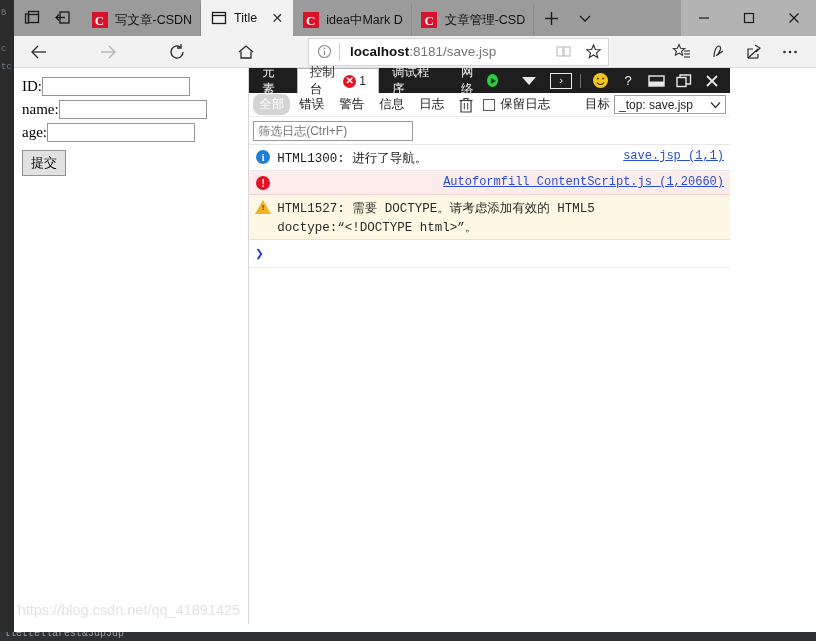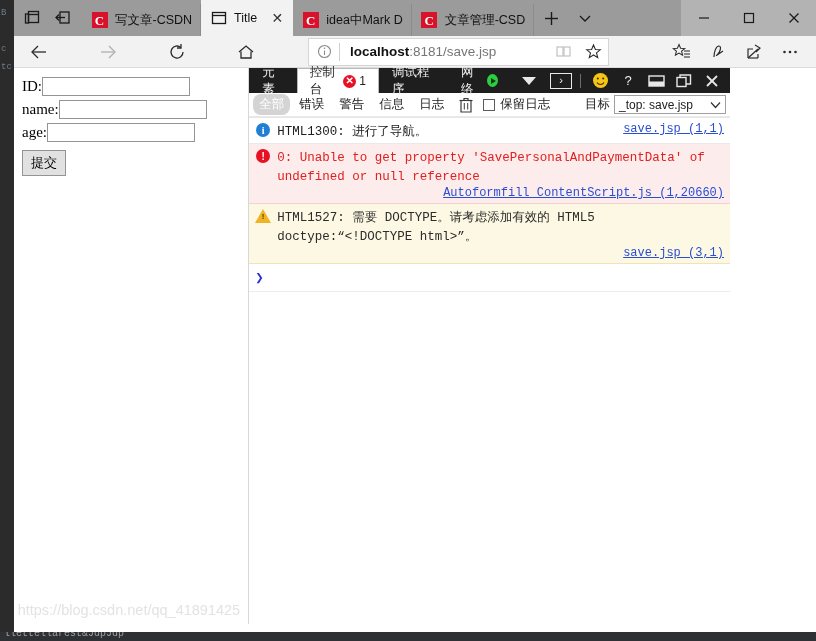--- a/index.html
+++ b/index.html
@@ -727,50 +727,51 @@
               <span>_top: save.jsp</span>
               <span class="chev">
                 <svg width="11" height="8" viewBox="0 0 11 8">
                     <polyline points="1,1.5 5.5,6.5 10,1.5" fill="none" stroke="#333" stroke-width="1.2"></polyline>
                   </svg>
               </span>
             </div>
           </div>
         </div>
 
+        <div class="dt-searchbar">
+          <input class="dt-search-input" type="text" placeholder="筛选日志(Ctrl+F)" style="">
+        </div>
 
         <div class="console-list">
 
           <div class="log-row info">
             <span class="log-ic">
                 <span class="ic-info">i</span>
               </span>
             <span class="log-body">
               <span class="log-msg">HTML1300: 进行了导航。</span>
             </span>
             <span class="log-src" style="width:auto;white-space:nowrap;margin-left:4px;">save.jsp (1,1)</span>
           </div>
 
           <div class="log-row error">
             <span class="log-ic">
                 <span class="ic-error">!</span>
               </span>
             <span class="log-body">
-              <span class="log-msg">0: Unable to get property 'SavePersonalAndPaymentData' of undefined or null reference</span>
               <span class="log-src">Autoformfill_ContentScript.js (1,20660)</span>
             </span>
           </div>
 
           <div class="log-row warn">
             <span class="log-ic">
                 <span class="ic-warn"></span>
               </span>
             <span class="log-body">
               <span class="log-msg">HTML1527: 需要 DOCTYPE。请考虑添加有效的 HTML5 doctype:“&lt;!DOCTYPE html&gt;”。</span>
-              <span class="log-src">save.jsp (3,1)</span>
             </span>
           </div>
 
           <div class="prompt-row">
             <span class="prompt-chev">❯</span>
             <span></span>
           </div>
         </div>
       </div>
     </div>

